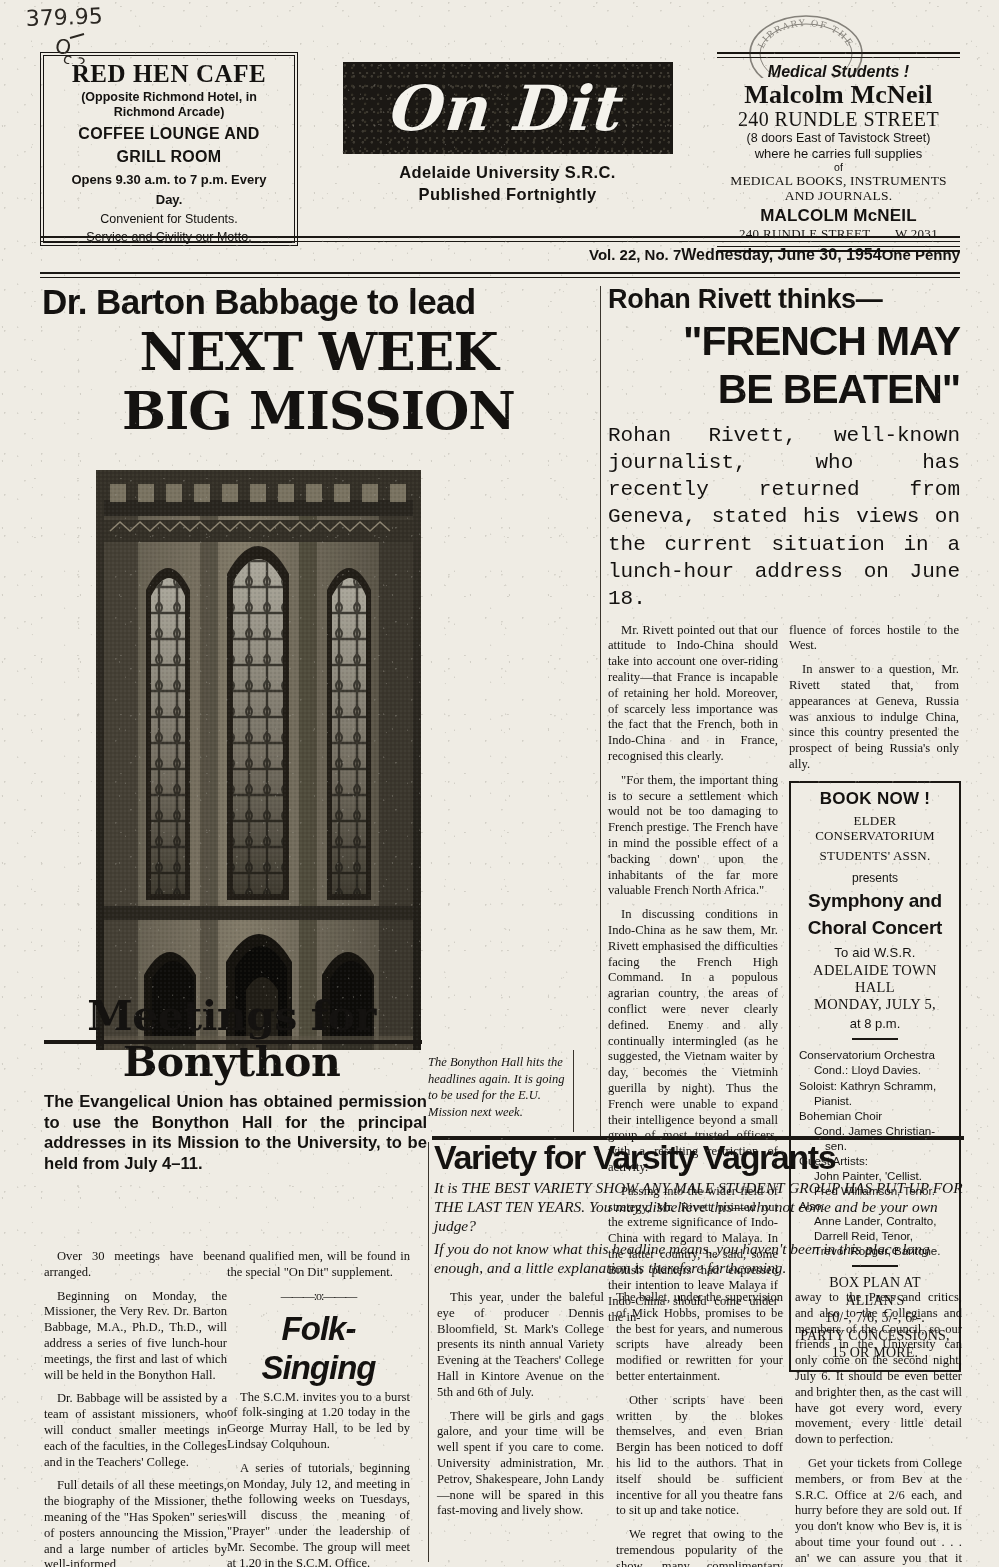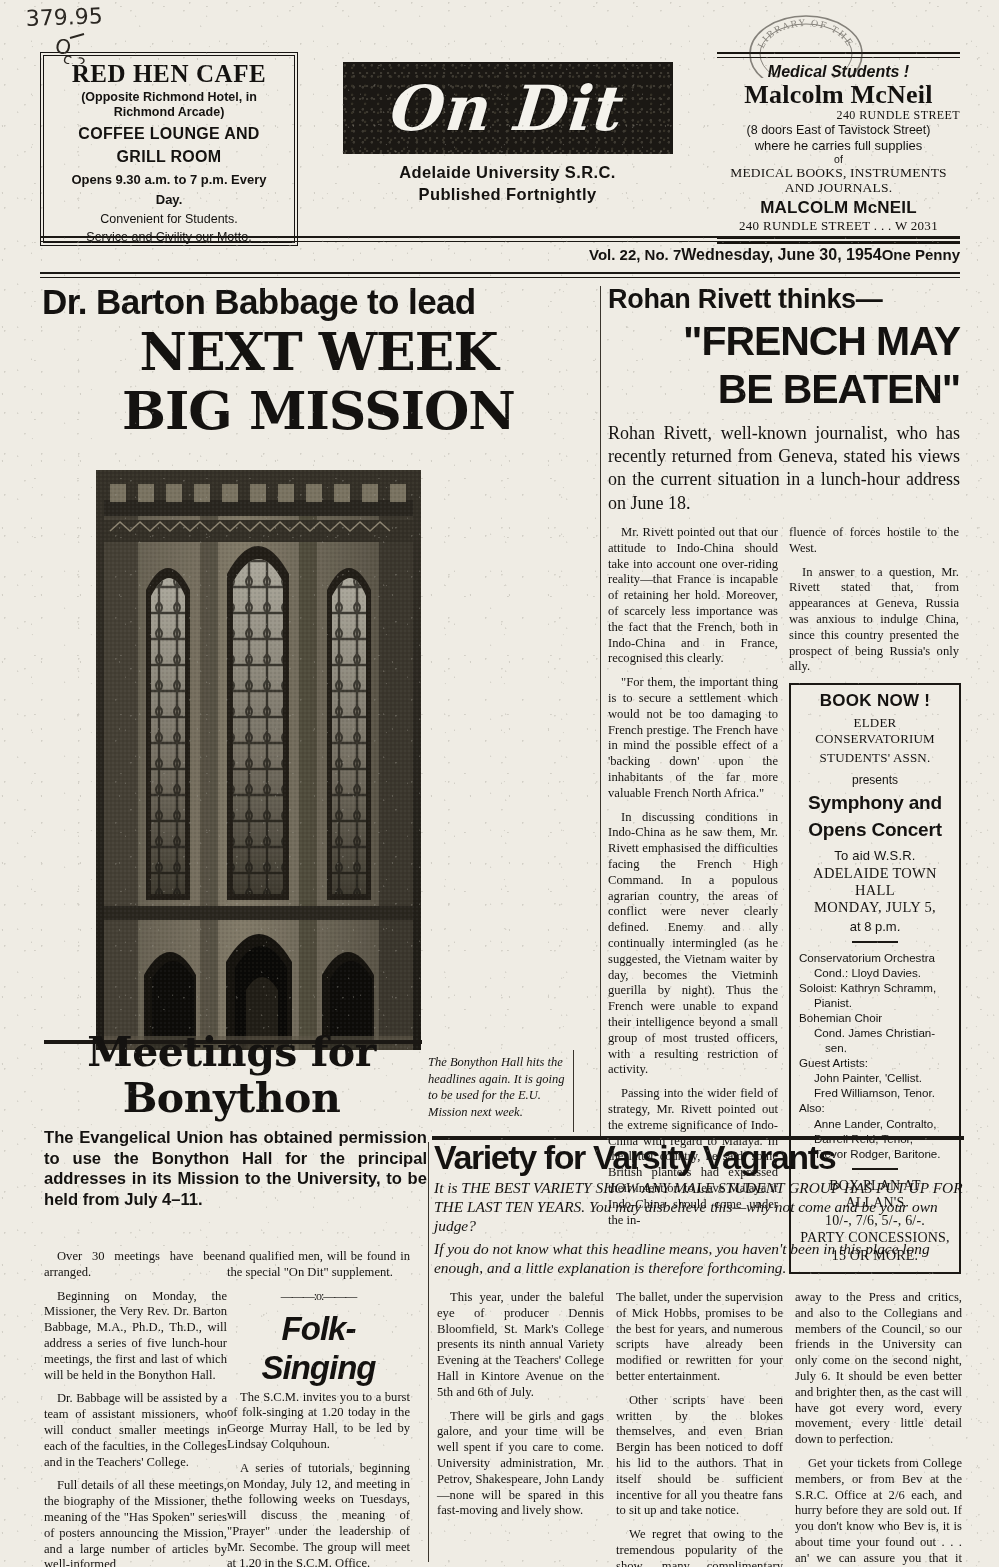--- a/index.html
+++ b/index.html
@@ -35,21 +35,21 @@
   .ad-right .rule-bot{border-top:1px solid #17140f;border-bottom:2px solid #17140f;height:3px;margin-top:4px;}
   .adbox .hdl{font-family:"Liberation Serif",serif;font-weight:700;font-size:25px;letter-spacing:.6px;line-height:1.05;margin:2px 0 3px;}
   .adbox .l1{font-size:12.5px;font-weight:700;line-height:1.18;font-family:"Liberation Sans",sans-serif;}
   .adbox .l2{font-size:16px;font-weight:700;line-height:1.16;margin-top:5px;font-family:"Liberation Sans",sans-serif;letter-spacing:.3px;}
   .adbox .l3{font-size:13px;font-weight:700;line-height:1.2;margin-top:5px;font-family:"Liberation Sans",sans-serif;}
   .adbox .l4{font-size:12.5px;line-height:1.25;margin-top:4px;font-family:Liberation Sans, sans-serif;}
   .adbox .l5{font-size:12.5px;line-height:1.25;margin-top:2px;font-family:"Liberation Sans",sans-serif;}
 
   .mcn-1{font-family:"Liberation Sans",sans-serif;font-style:italic;font-weight:700;font-size:16px;}
   .mcn-2{font-family:"Liberation Serif",serif;font-weight:700;font-size:26px;line-height:1.05;letter-spacing:.2px;}
-  .mcn-3{font-family:"Liberation Serif",serif;font-weight:400;font-size:12px;letter-spacing:.4px;text-align:right;}
+  .mcn-3{font-family:"Liberation Serif",serif;font-weight:400;font-size:20px;letter-spacing:.4px;}
   .mcn-4{font-family:"Liberation Sans",sans-serif;font-size:12.5px;}
   .mcn-5{font-family:"Liberation Sans",sans-serif;font-size:13px;margin-top:1px;}
   .mcn-6{font-family:"Liberation Sans",sans-serif;font-size:10.5px;}
   .mcn-7{font-family:"Liberation Serif",serif;font-size:13.5px;line-height:1.12;letter-spacing:.2px;}
   .mcn-8{font-family:"Liberation Sans",sans-serif;font-weight:700;font-size:17px;letter-spacing:.2px;margin-top:2px;}
   .mcn-9{font-family:"Liberation Serif",serif;font-size:13px;letter-spacing:.3px;}
 
   
   .stamp{position:absolute;left:742px;top:14px;width:128px;height:64px;z-index:25;pointer-events:none;opacity:.55;}
 
@@ -81,21 +81,21 @@
   .colR{position:absolute;left:608px;top:284px;width:352px;}
   .vrule{position:absolute;left:600px;top:286px;width:0;height:852px;border-left:1px solid #3a352d;}
 
   .kicker{font-family:"Liberation Sans",sans-serif;font-weight:700;font-size:35px;letter-spacing:-.6px;
           line-height:1.02;}
   .deck{font-family:"DejaVu Serif",serif;font-weight:700;font-size:52px;line-height:1.06;letter-spacing:-1px;
         text-align:center;margin-top:4px;}
   .kicker2{font-family:"Liberation Sans",sans-serif;font-weight:700;font-size:27px;letter-spacing:-.3px;}
   .deck2{font-family:"Liberation Sans",sans-serif;font-weight:700;font-size:41px;line-height:1.08;
          letter-spacing:-1.1px;text-align:right;margin-top:4px;}
-  .lede{font-family:Liberation Serif, serif;font-size:18px;line-height:1.30;margin-top:10px;text-align:justify;}
+  .lede{font-family:Liberation Mono, monospace;font-size:21px;line-height:1.30;margin-top:10px;text-align:justify;}
 
   
   .photo{position:absolute;left:96px;top:470px;width:325px;height:580px;background:#2a2620;overflow:hidden;}
   .photo svg{display:block;}
 
   .caption{position:absolute;left:428px;top:1054px;width:140px;font-family:"Liberation Serif",serif;
            font-style:italic;font-size:12.5px;line-height:1.32;}
   .capline{position:absolute;left:573px;top:1050px;height:82px;border-left:1px solid #3a352d;}
 
   
@@ -118,21 +118,21 @@
   .bn-date{font-family:"Liberation Serif",serif;font-size:14.5px;letter-spacing:.3px;}
   .bn-time{font-family:"Liberation Sans",sans-serif;font-size:13px;margin-top:3px;}
   .bn-sep{width:46px;height:0;border-top:2px solid #1b1814;margin:7px auto 7px;}
   .bn-credits{font-family:"Liberation Sans",sans-serif;font-size:11.6px;line-height:1.3;text-align:left;}
   .bn-credits .ind{padding-left:15px;}
   .bn-credits .ind2{padding-left:26px;}
   .bn-box{font-family:"Liberation Serif",serif;font-size:14px;letter-spacing:.2px;line-height:1.25;}
 
   
   .rule-thick{position:absolute;border-top:4px solid #1b1814;}
-  .bony{position:absolute;left:44px;top:1030px;width:375px;}
+  .bony{position:absolute;left:44px;top:994px;width:375px;}
   .bony h2{margin:0;font-family:"DejaVu Serif",serif;font-weight:700;font-size:41px;line-height:1.12;
            text-align:center;letter-spacing:-.5px;}
   .bony .stand{font-family:"Liberation Sans",sans-serif;font-weight:700;font-size:16.6px;line-height:1.25;
                margin-top:6px;text-align:justify;width:383px;}
   .bonycols{position:absolute;left:44px;top:1249px;width:380px;display:flex;gap:0;}
   .bonycols .c{width:183px;}
   .dinkus{text-align:center;font-family:"Liberation Serif",serif;font-size:12px;letter-spacing:-1px;margin:2px 0 8px;}
   .folkh{font-family:"Liberation Sans",sans-serif;font-weight:700;font-style:italic;font-size:33px;
          line-height:1.0;text-align:center;letter-spacing:-1px;margin-bottom:6px;}
 
@@ -340,21 +340,21 @@
           <p style="text-indent:0">fluence of forces hostile to the West.</p>
           <p>In answer to a question, Mr. Rivett stated that, from appearances at Geneva, Russia was anxious to indulge China, since this country presented the prospect of being Russia's only ally.</p>
         </div>
 
         <div class="booknow">
           <div class="bn-title">BOOK NOW !</div>
           <div class="bn-org">ELDER CONSERVATORIUM</div>
           <div class="bn-org">STUDENTS' ASSN.</div>
           <div class="bn-pres">presents</div>
           <div class="bn-show">Symphony and</div>
-          <div class="bn-show">Opens Concert</div>
+          <div class="bn-show">Choral Concert</div>
           <div class="bn-aid">To aid W.S.R.</div>
           <div class="bn-ven">ADELAIDE TOWN HALL</div>
           <div class="bn-date">MONDAY, JULY 5,</div>
           <div class="bn-time">at 8 p.m.</div>
           <div class="bn-sep"></div>
           <div class="bn-credits">
             <div>Conservatorium Orchestra</div>
             <div class="ind">Cond.: Lloyd Davies.</div>
             <div>Soloist: Kathryn Schramm,</div>
             <div class="ind">Pianist.</div>

